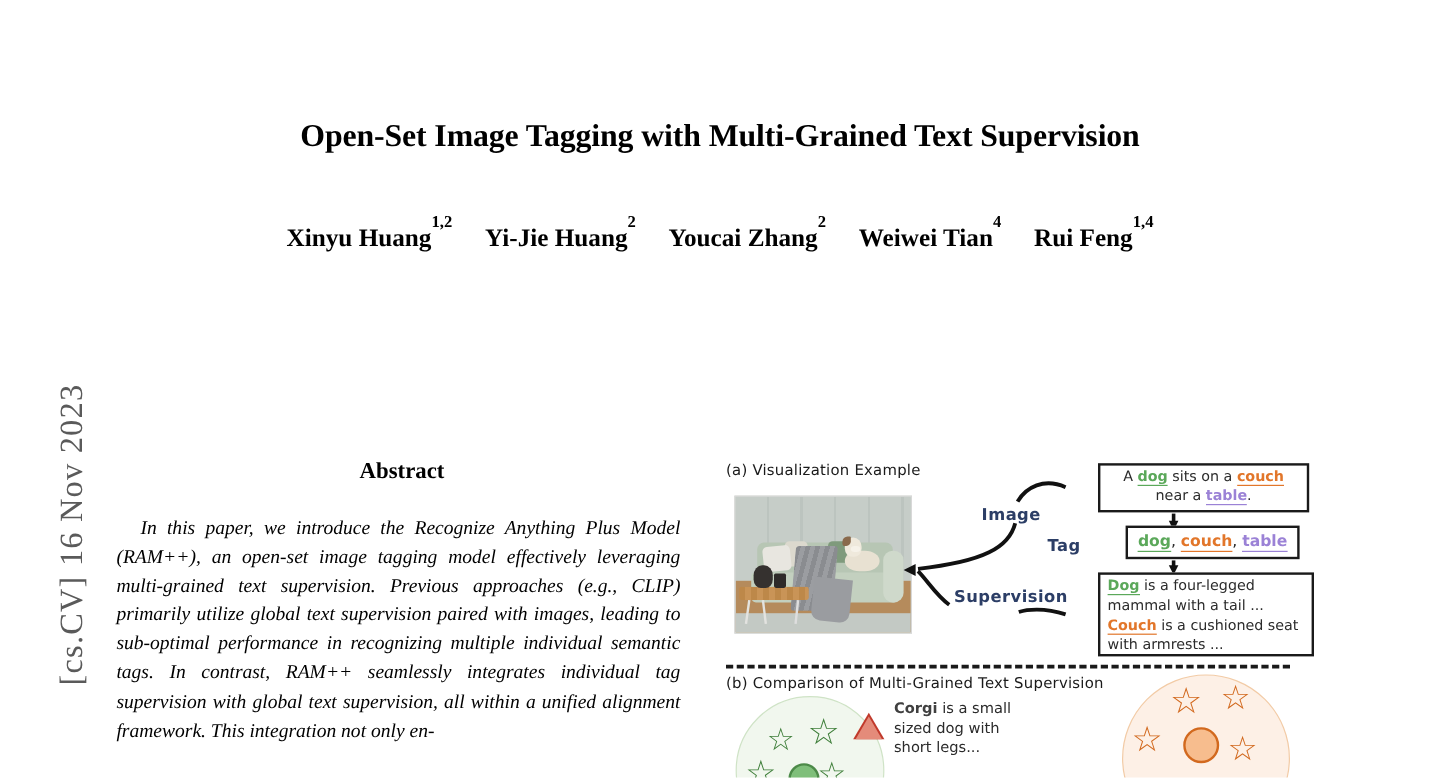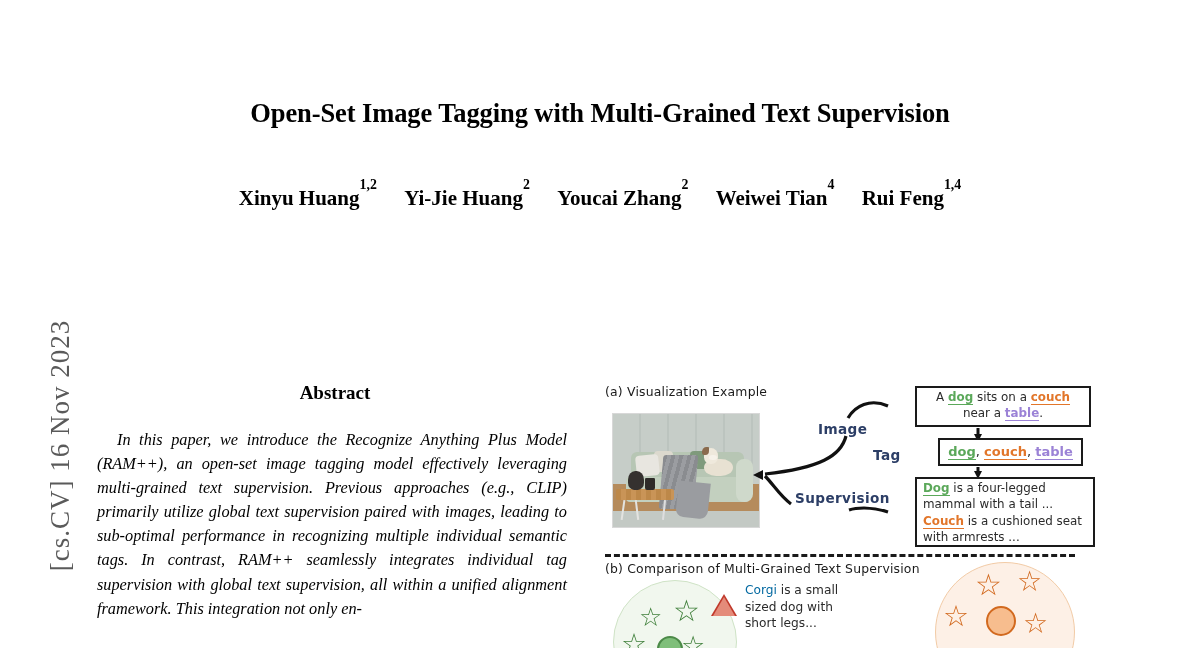--- a/index.html
+++ b/index.html
@@ -199,21 +199,21 @@
   .star-g { color: #3f7f3a; }
   .star-o { color: #d2691e; }
   .dot {
     position: absolute; border-radius: 50%;
   }
   #corgi-text {
     position: absolute; left: 140px; top: 198px;
     width: 120px;
     font-size: 12.2px; line-height: 16.5px; color: #2b2b2b;
   }
-  #corgi-word { color: #0369a1; font-weight: normal; }
+  #corgi-word { color: #404040; font-weight: bold; }
   .tri {
     position: absolute;
     width: 0; height: 0;
     border-left: 11px solid transparent;
     border-right: 11px solid transparent;
     border-bottom: 19px solid #e48b7a;
   }
   .tri-outline {
     position: absolute;
     width: 0; height: 0;

